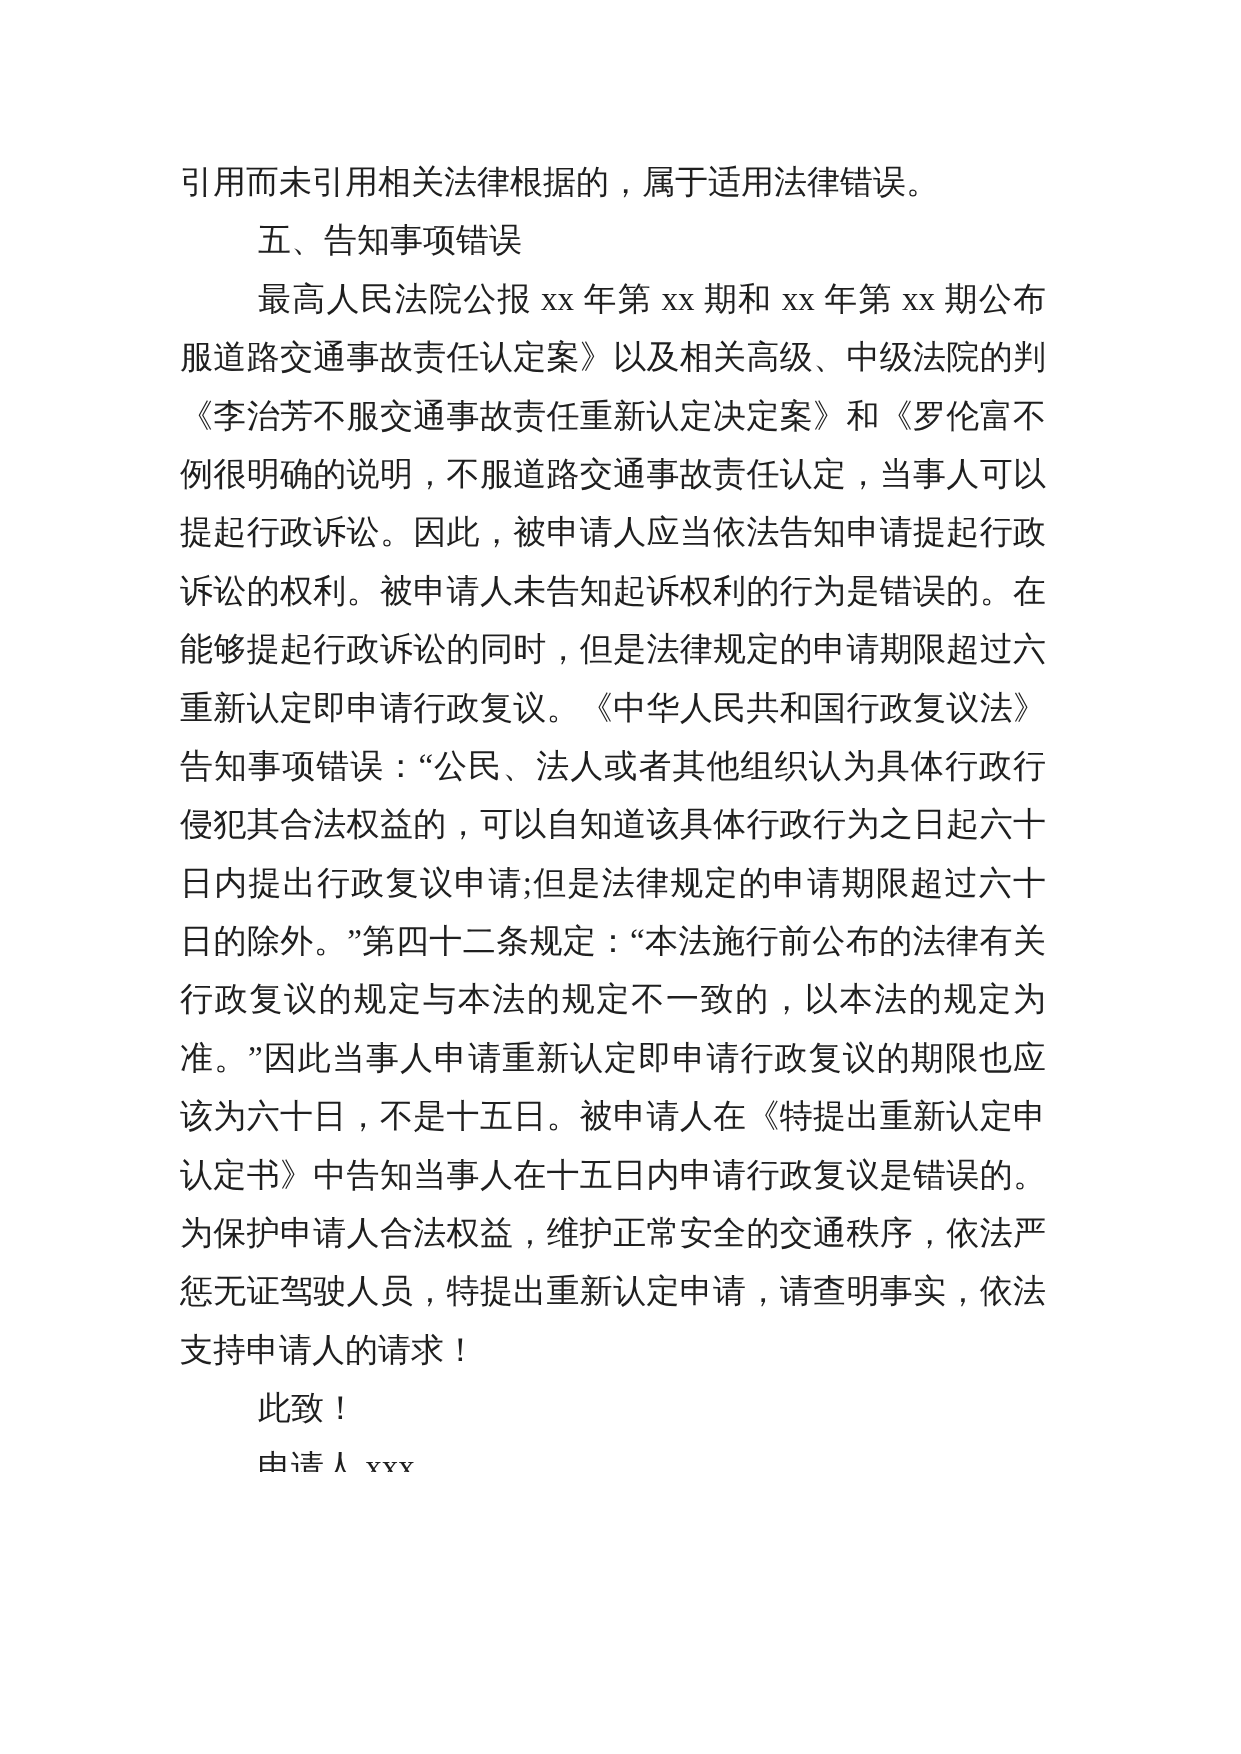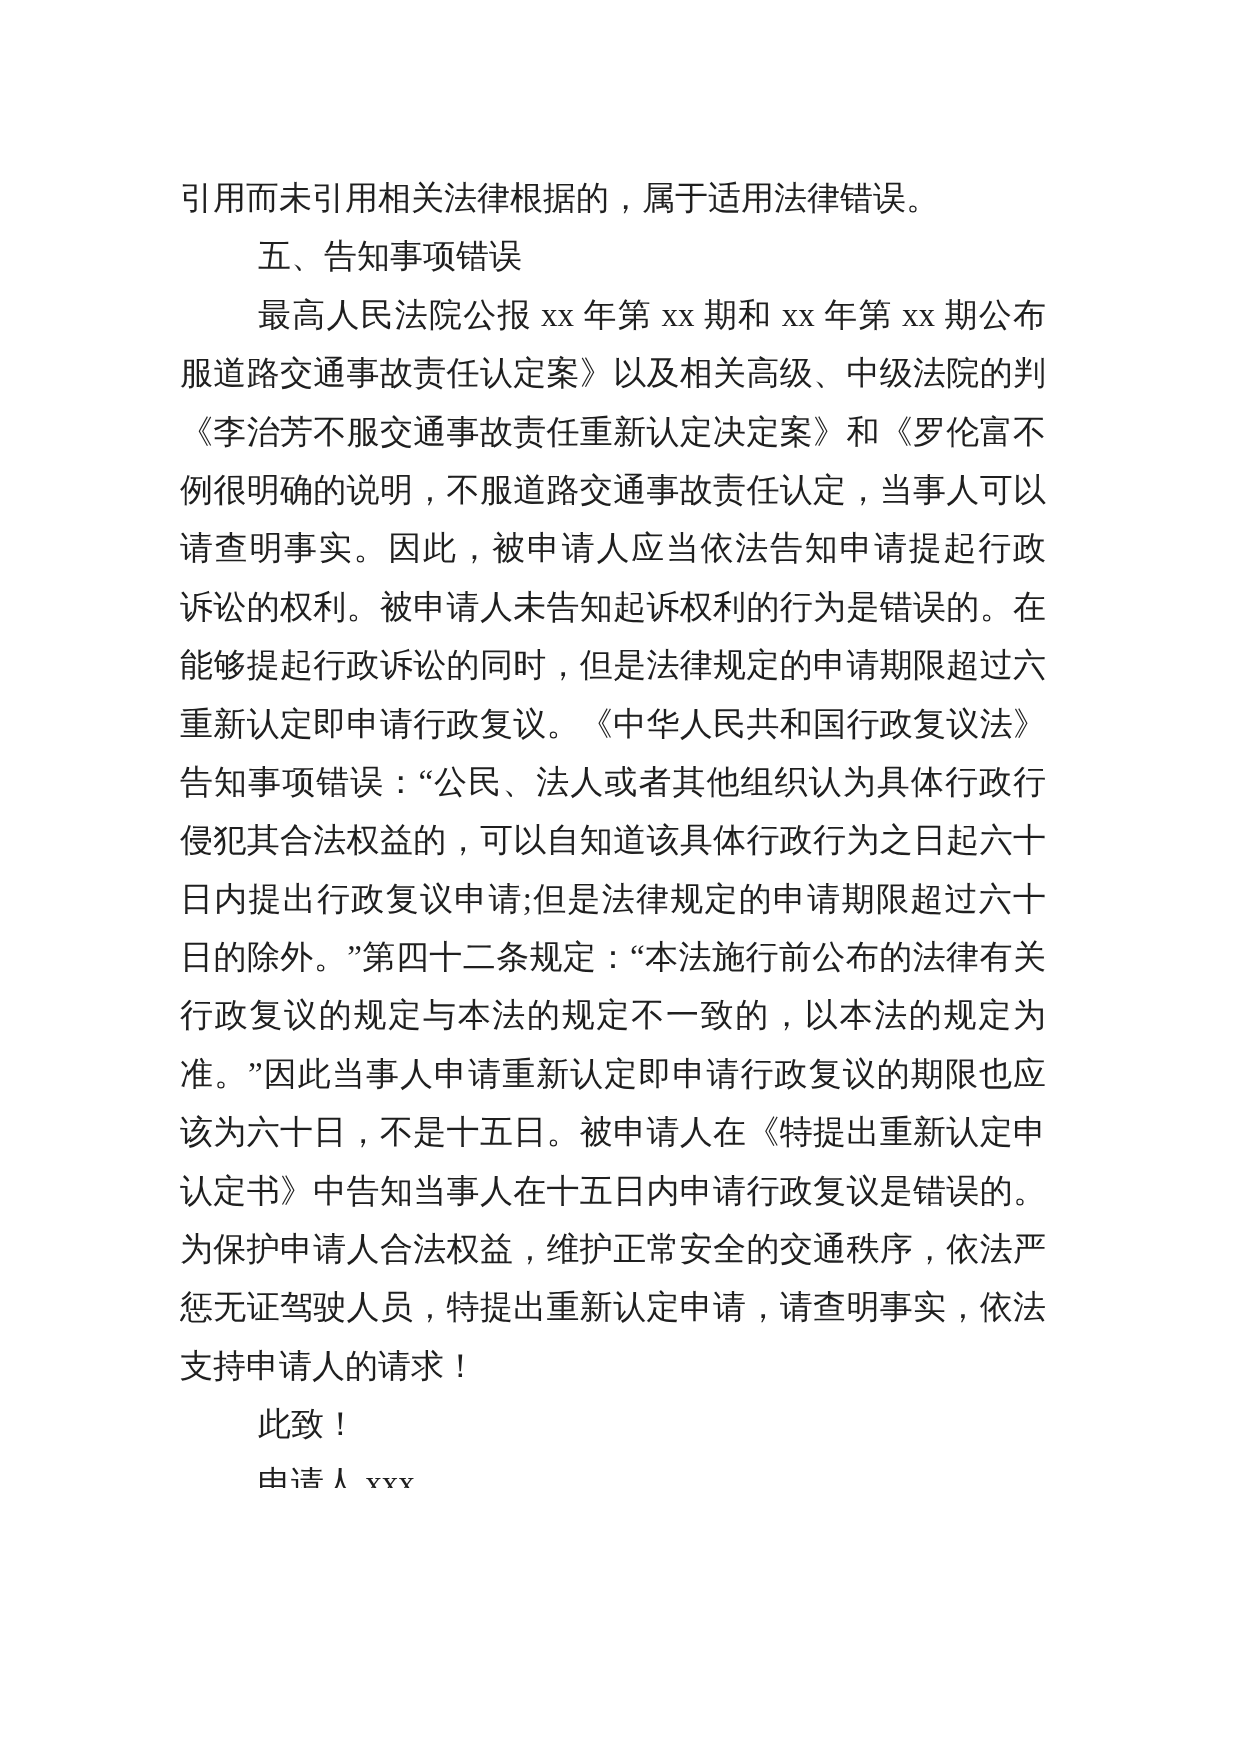--- a/index.html
+++ b/index.html
@@ -9,21 +9,21 @@
   body {
     width: 1241px;
     height: 1754px;
     background: #ffffff;
     position: relative;
     font-family: "Liberation Serif", "DejaVu Serif", serif;
   }
   .page {
     position: absolute;
     left: 0;
-    top: 16px;
+    top: 0;
     width: 1241px;
     height: 1472px;
     background: #ffffff;
     overflow: hidden;
   }
   .text-block {
     position: absolute;
     left: 180px;
     top: 153px;
     width: 866px;
@@ -55,21 +55,21 @@
 <body style="background: rgb(255, 255, 255);">
 
 <div class="page">
   <div class="text-block" id="text-block" style="color: rgb(31, 31, 31);">
       <div class="line">引用而未引用相关法律根据的，属于适用法律错误。</div>
       <div class="line indent">五、告知事项错误</div>
       <div class="line indent fill">最高人民法院公报 xx 年第 xx 期和 xx 年第 xx 期公布的</div>
       <div class="line fill">服道路交通事故责任认定案》以及相关高级、中级法院的判</div>
       <div class="line fill">《李治芳不服交通事故责任重新认定决定案》和《罗伦富不</div>
       <div class="line fill">例很明确的说明，不服道路交通事故责任认定，当事人可以</div>
-      <div class="line fill">请查明事实。因此，被申请人应当依法告知申请提起行政</div>
+      <div class="line fill">提起行政诉讼。因此，被申请人应当依法告知申请提起行政</div>
       <div class="line fill">诉讼的权利。被申请人未告知起诉权利的行为是错误的。在</div>
       <div class="line fill">能够提起行政诉讼的同时，但是法律规定的申请期限超过六十</div>
       <div class="line fill">重新认定即申请行政复议。《中华人民共和国行政复议法》</div>
       <div class="line fill">告知事项错误：“公民、法人或者其他组织认为具体行政行为</div>
       <div class="line fill">侵犯其合法权益的，可以自知道该具体行政行为之日起六十</div>
       <div class="line fill">日内提出行政复议申请;但是法律规定的申请期限超过六十</div>
       <div class="line fill">日的除外。”第四十二条规定：“本法施行前公布的法律有关</div>
       <div class="line fill">行政复议的规定与本法的规定不一致的，以本法的规定为</div>
       <div class="line fill">准。”因此当事人申请重新认定即申请行政复议的期限也应</div>
       <div class="line fill">该为六十日，不是十五日。被申请人在《特提出重新认定申请</div>

